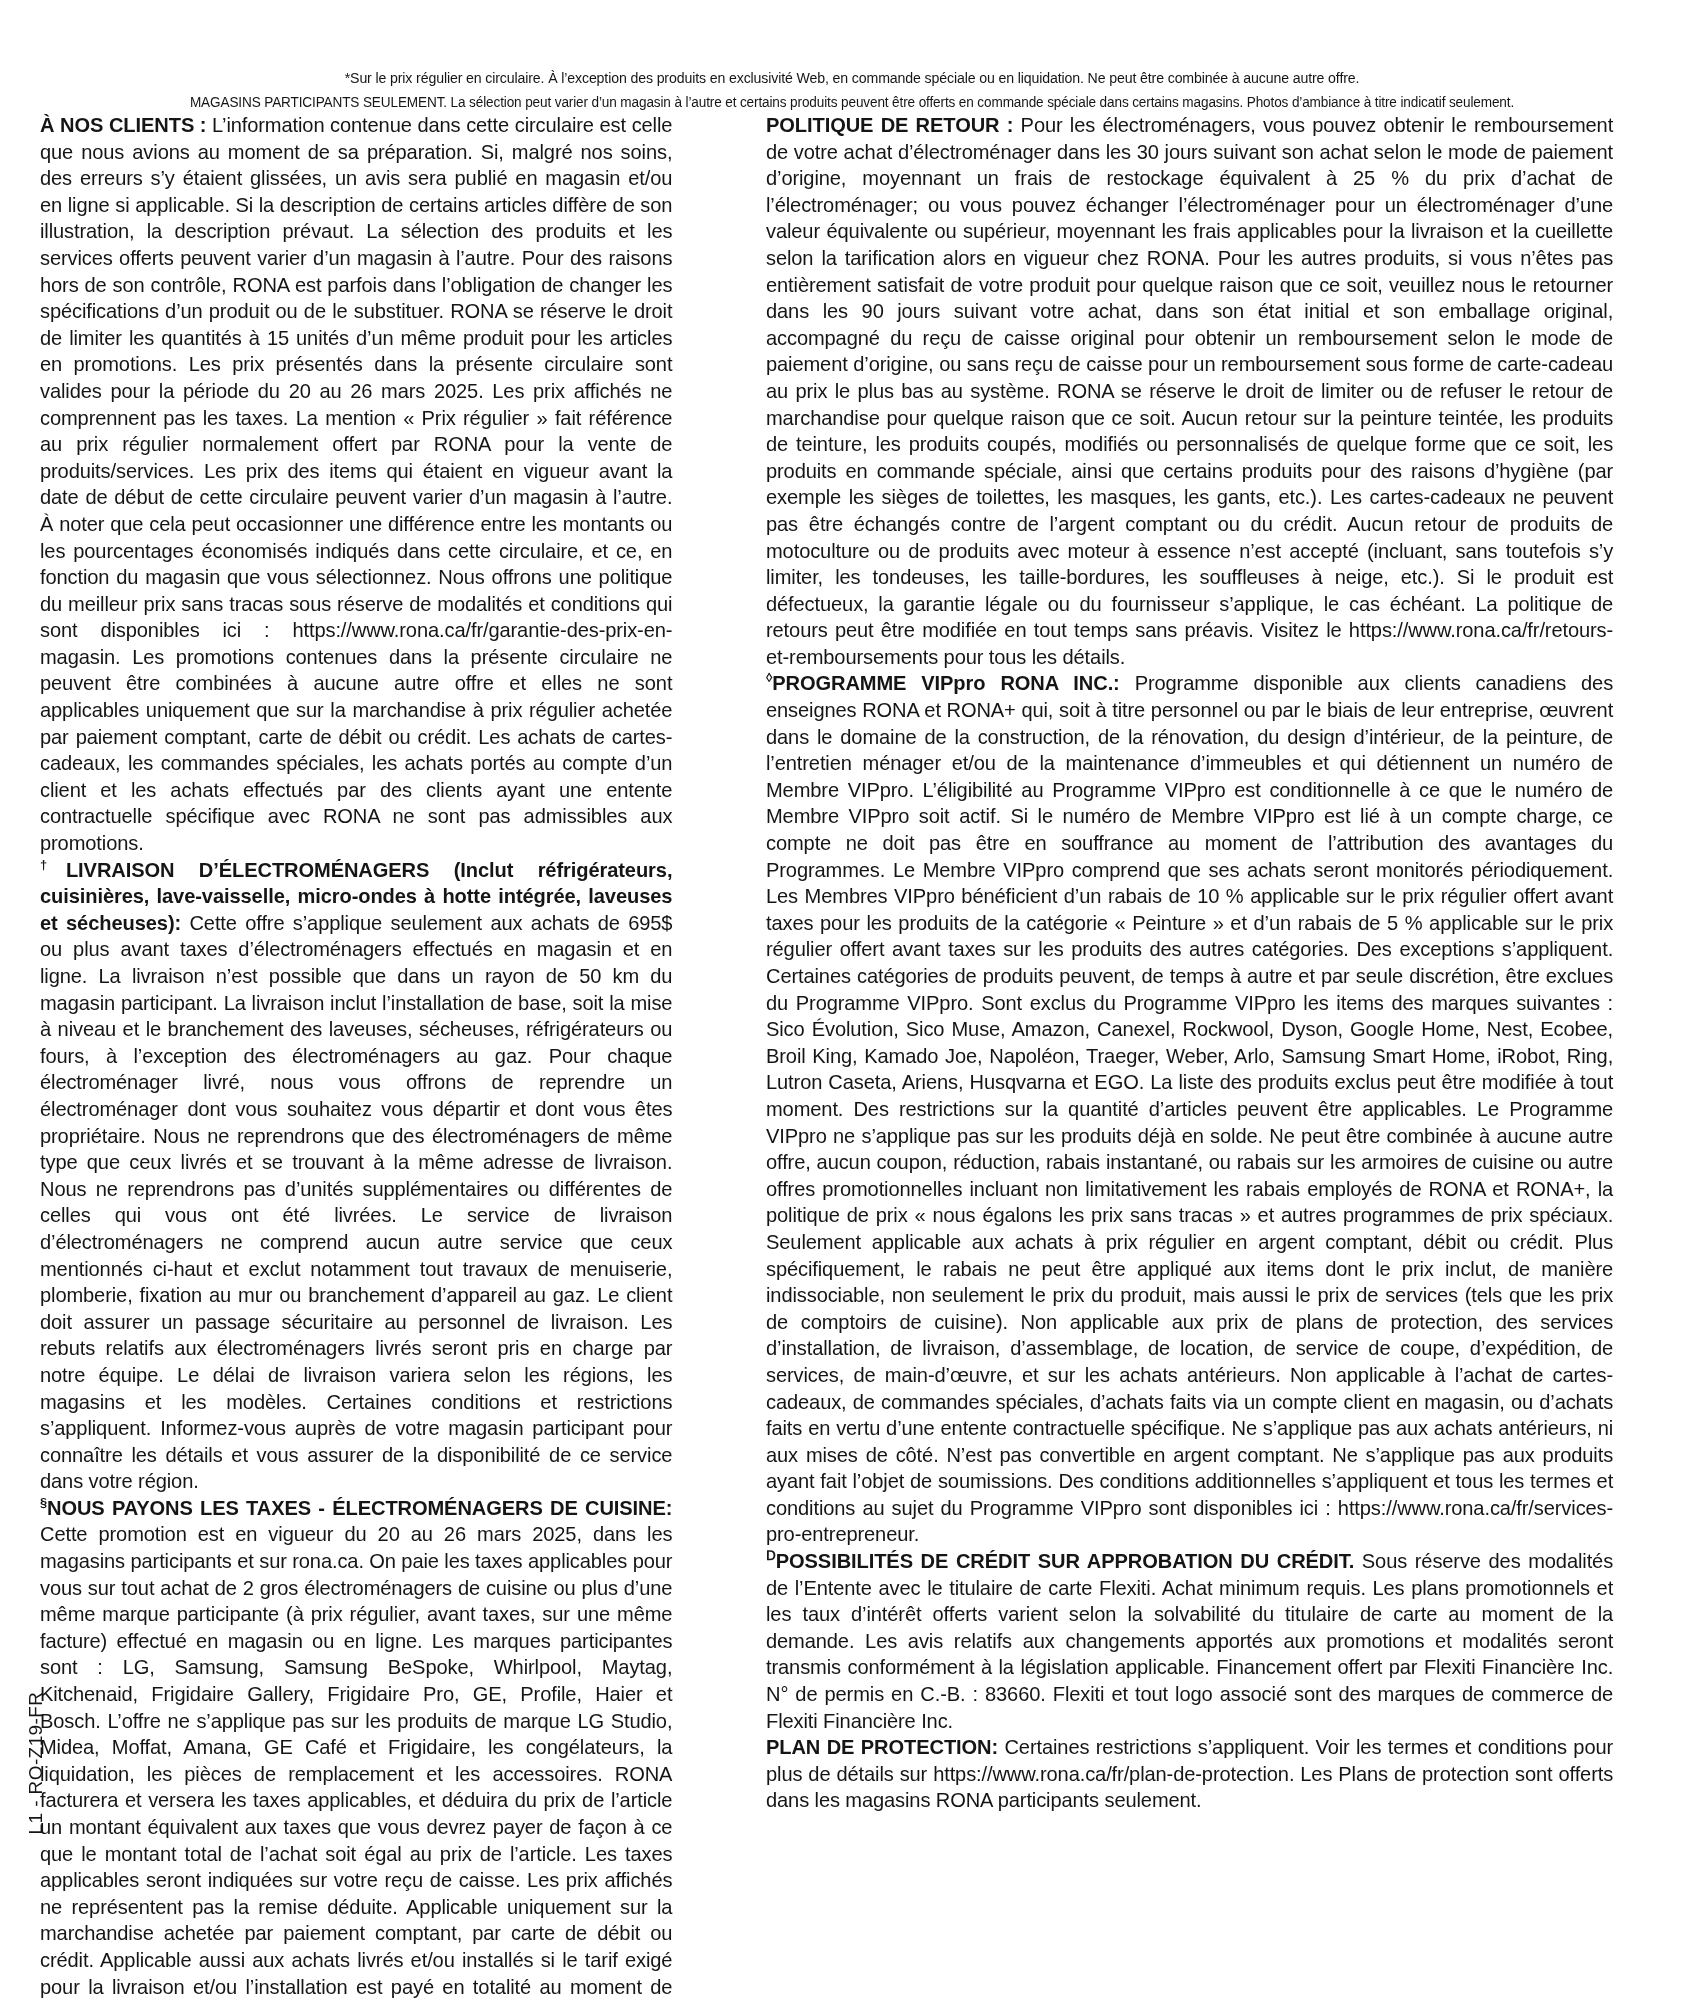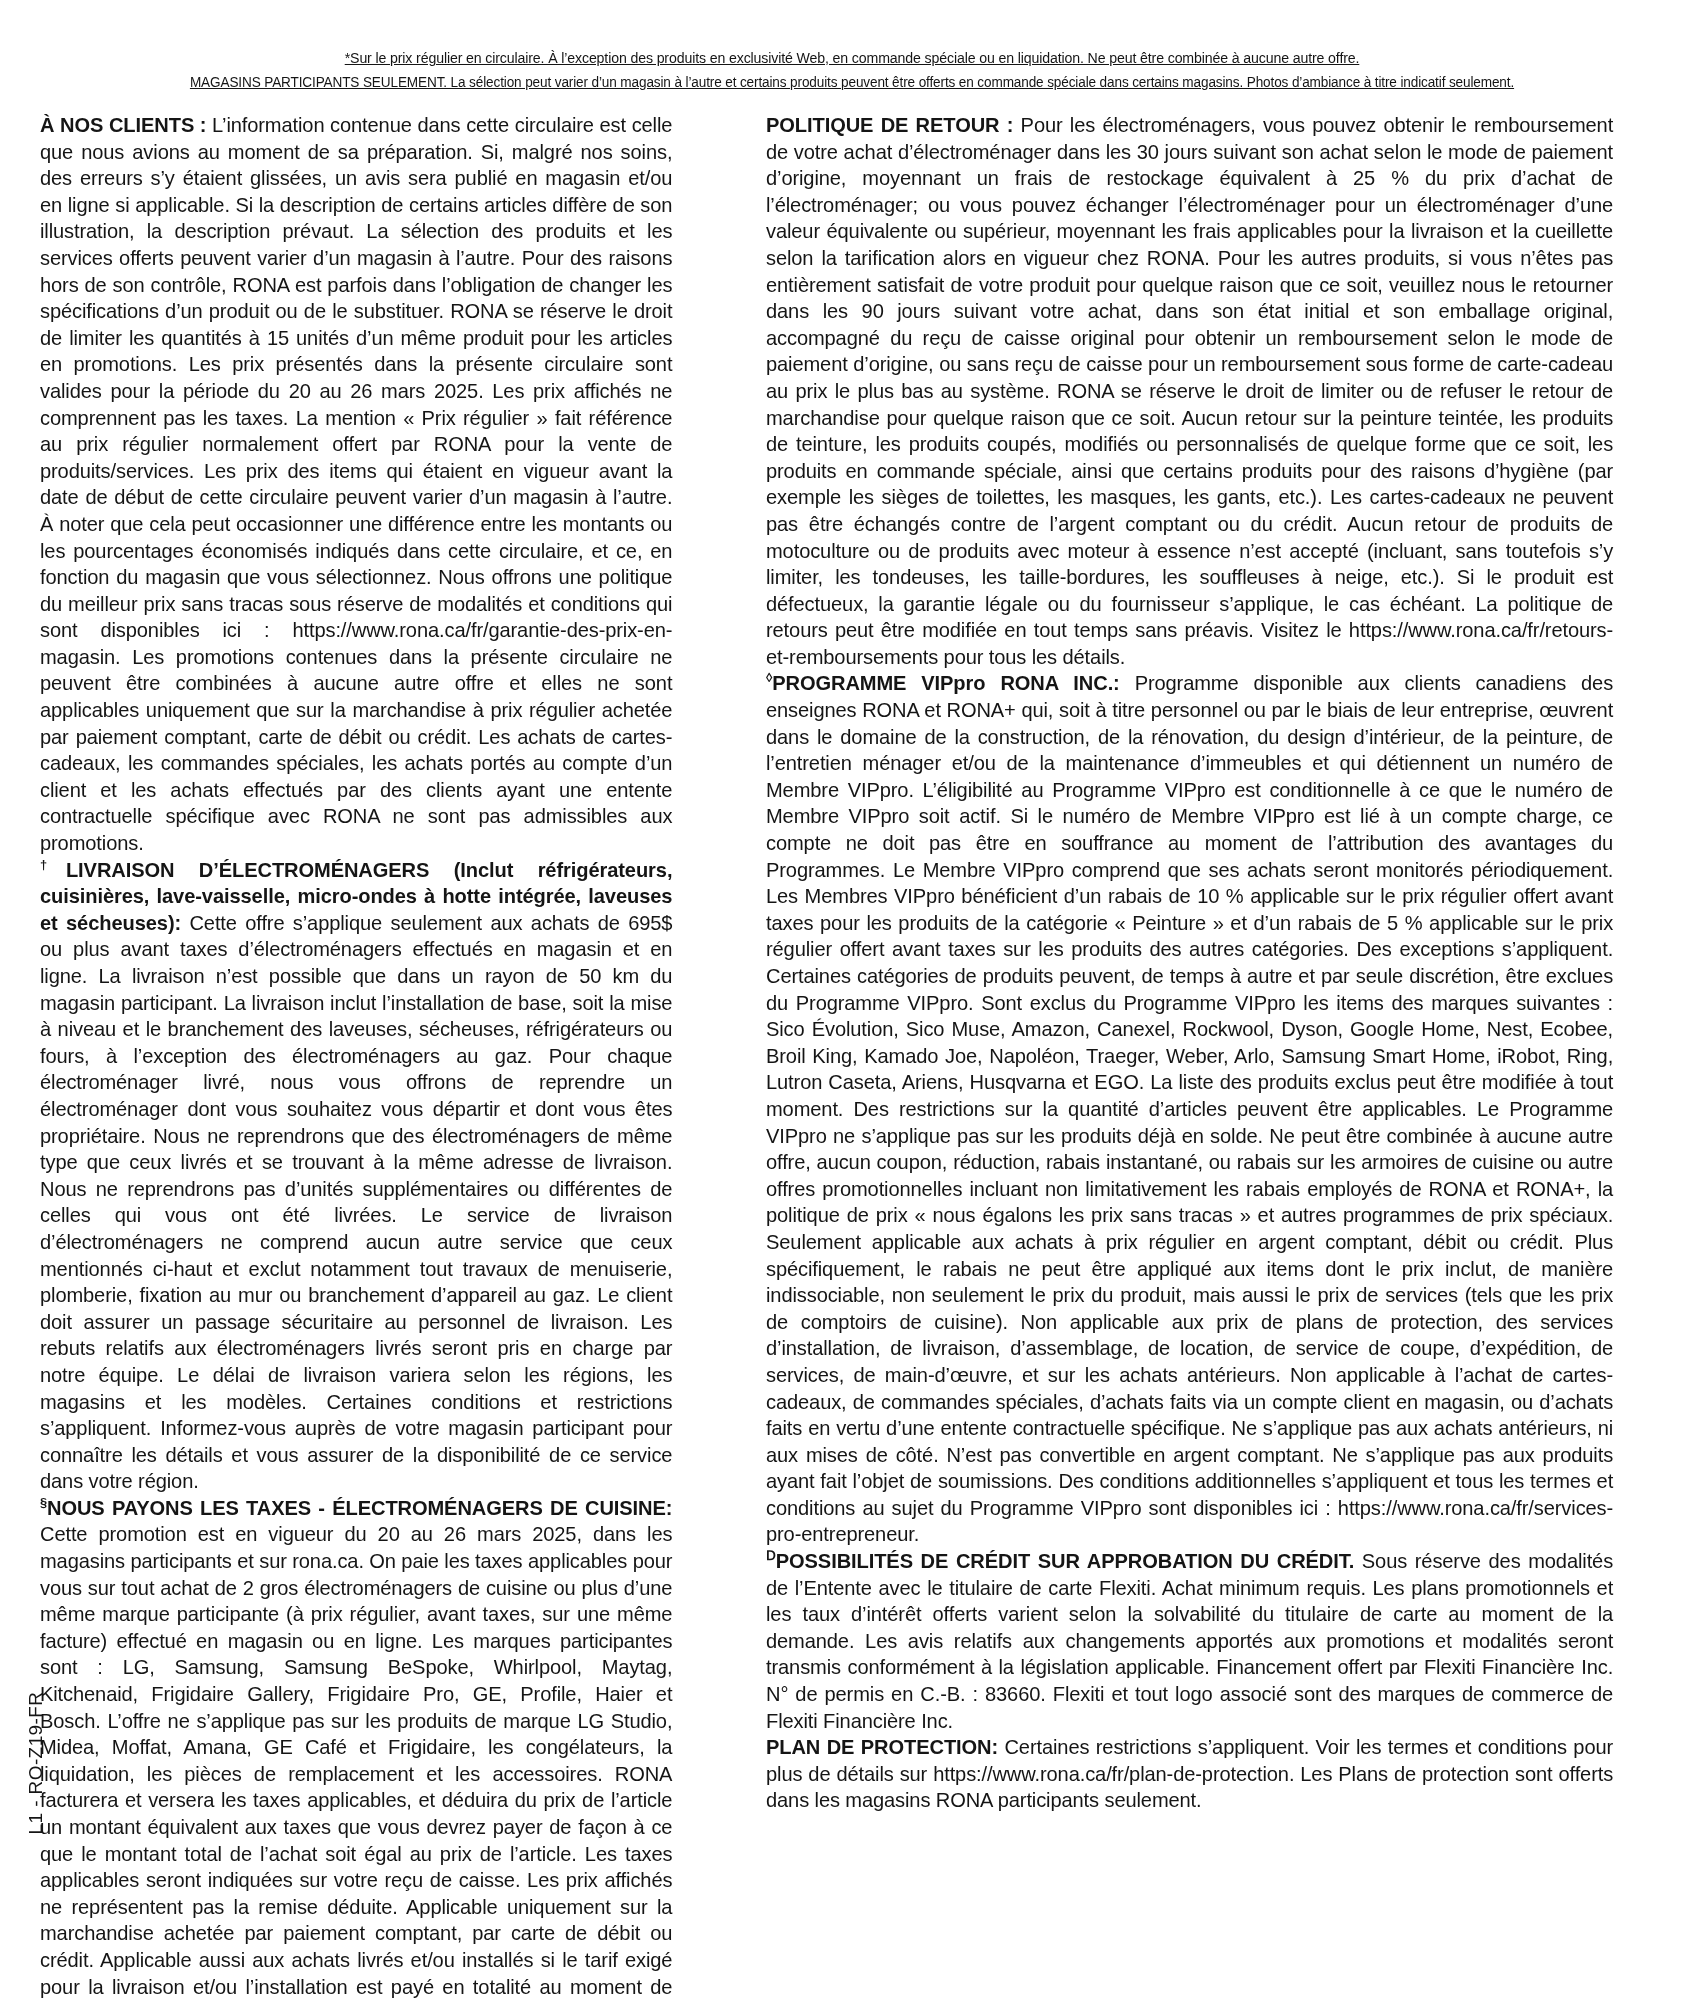--- a/index.html
+++ b/index.html
@@ -18,24 +18,23 @@
   }
 
   .page {
     position: absolute;
     inset: 0;
   }
 
   
   .topnotes {
     position: absolute;
-    top: 46px;
+    top: 66px;
     left: 36px;
     width: 1632px;
-    text-decoration: underline;
   }
   .topnote-line {
     text-align: center;
     font-size: 15.4px;
     line-height: 24px;
     letter-spacing: -0.15px;
     transform: scaleX(0.92);
     transform-origin: center center;
     white-space: nowrap;
   }

